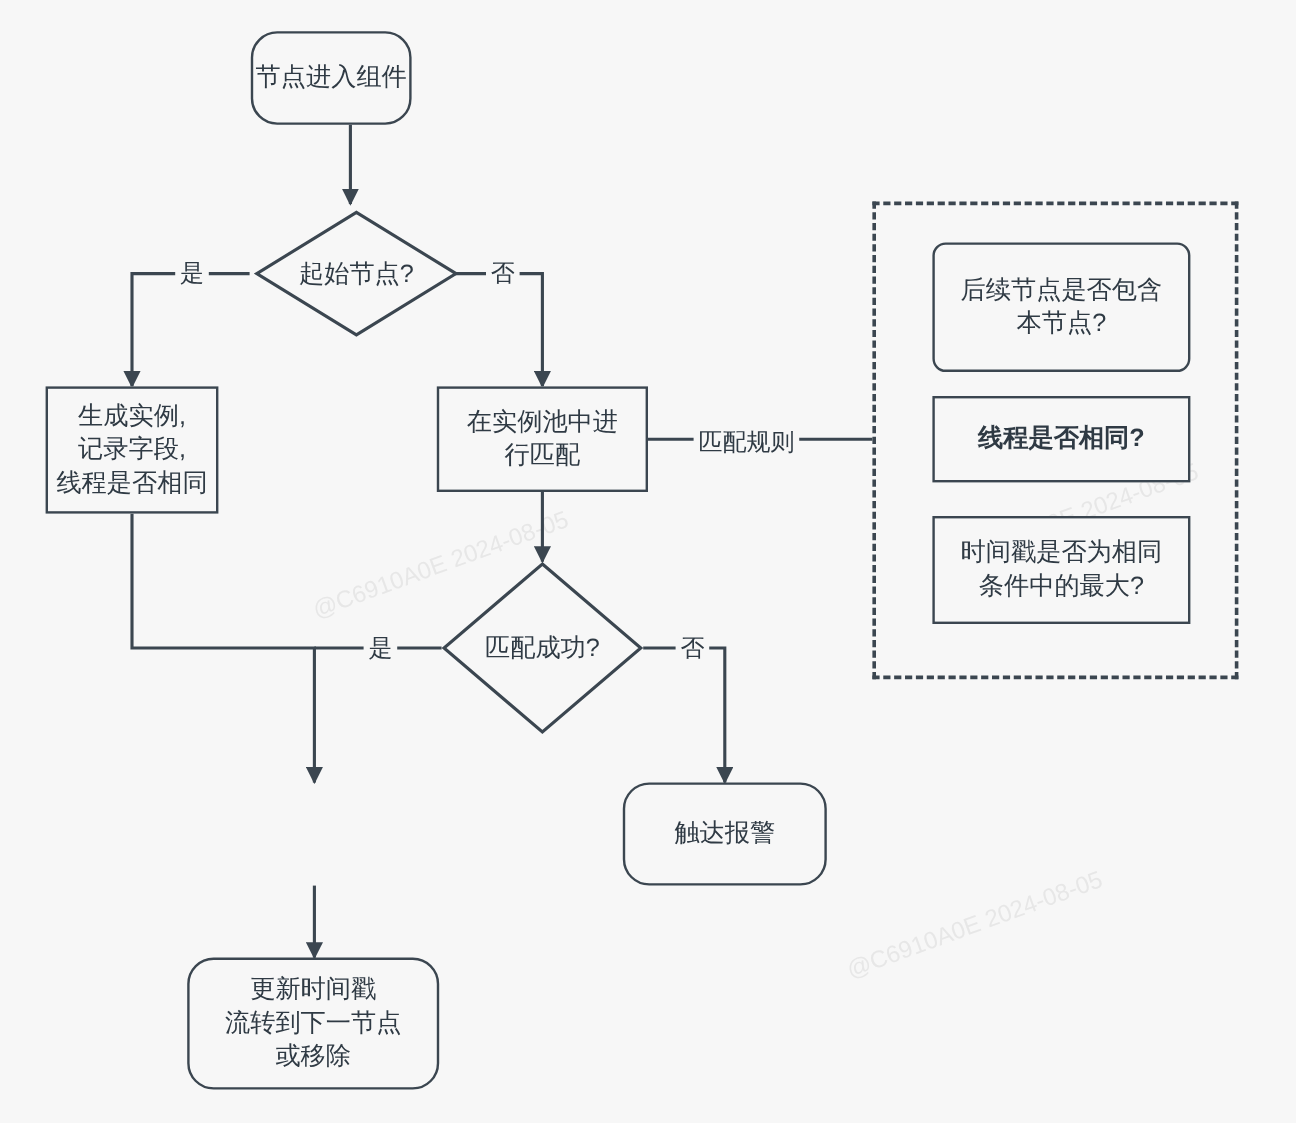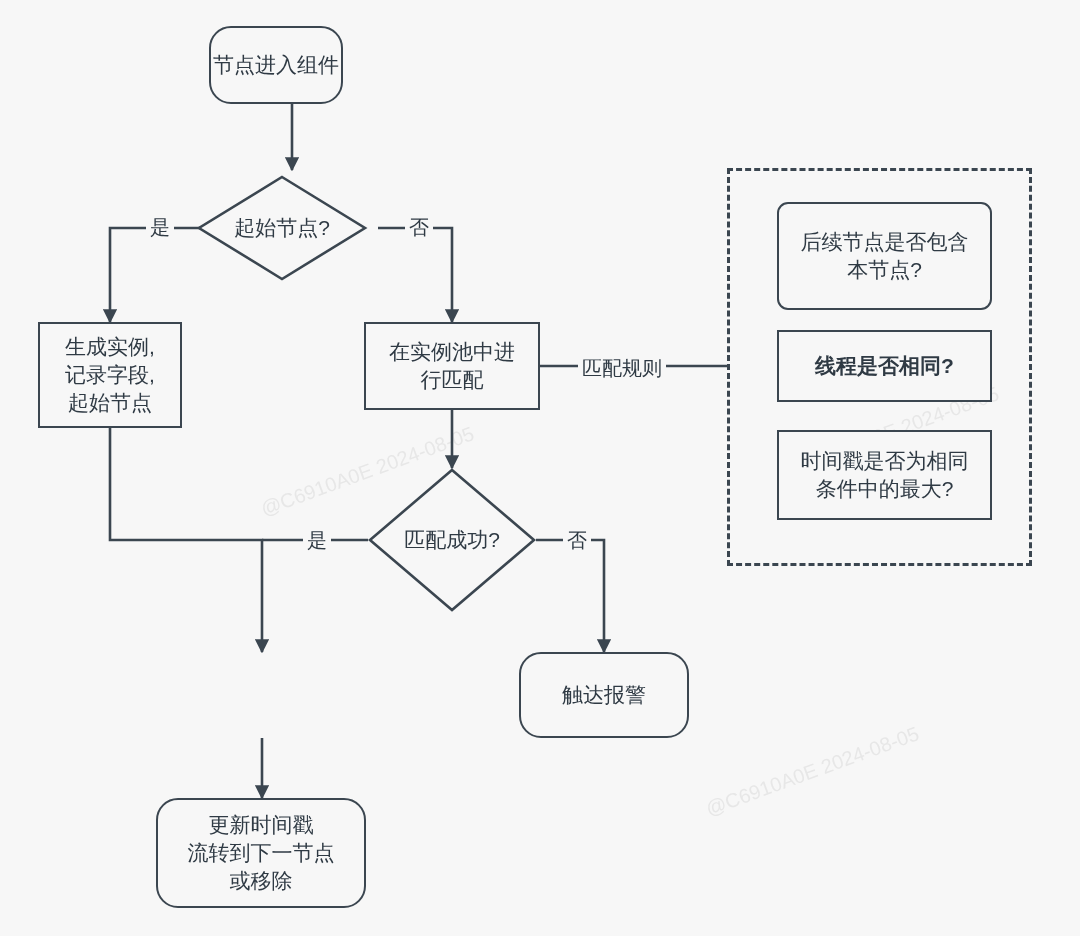--- a/index.html
+++ b/index.html
@@ -125,33 +125,33 @@
       <path d="M 368,540 L 262,540"></path>
 
       <path d="M 536,540 L 604,540 L 604,652" marker-end="url(#arrow)"></path>
 
       <path d="M 262,738 L 262,798" marker-end="url(#arrow)"></path>
     </g>
   </svg>
 
   <div class="node terminator" style="left:209px; top:26px; width:134px; height:78px;">节点进入组件</div>
 
-  <div class="diamond-wrap" style="left:197px; top:175px; width:170px; height:106px;">
+  <div class="diamond-wrap" style="left:212px; top:175px; width:170px; height:106px;">
     <svg width="170" height="106">
       <polygon points="85,2 168,53 85,104 2,53" fill="#f7f7f7" stroke="#3b4650" stroke-width="2.6"></polygon>
     </svg>
     <div class="diamond-label">起始节点?</div>
   </div>
 
   <div class="edge-label" style="left:146px; top:214px;">是</div>
   <div class="edge-label" style="left:405px; top:214px;">否</div>
 
   <div class="node process" style="left:38px; top:322px; width:144px; height:106px;">生成实例,
 记录字段,
-起始节点</div>
+线程是否相同</div>
 
   <div class="node process" style="left:364px; top:322px; width:176px; height:88px;">在实例池中进
 行匹配</div>
 
   <div class="edge-label" style="left:578px; top:355px;">匹配规则</div>
 
   <div class="diamond-wrap" style="left:368px; top:468px; width:168px; height:144px;">
     <svg width="168" height="144">
       <polygon points="84,2 166,72 84,142 2,72" fill="#f7f7f7" stroke="#3b4650" stroke-width="2.6"></polygon>
     </svg>

